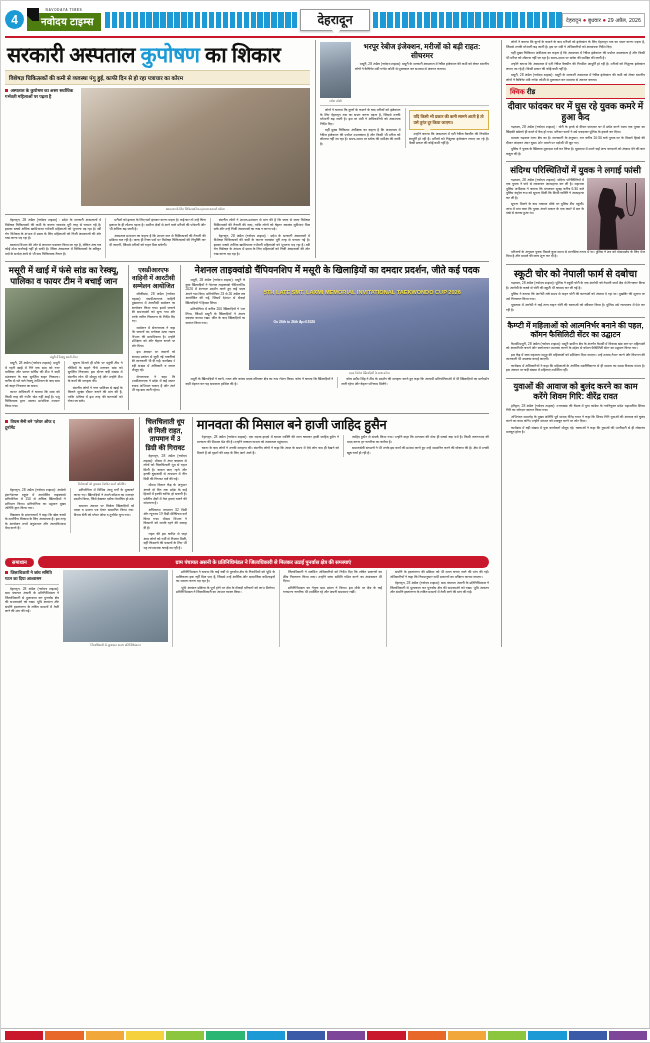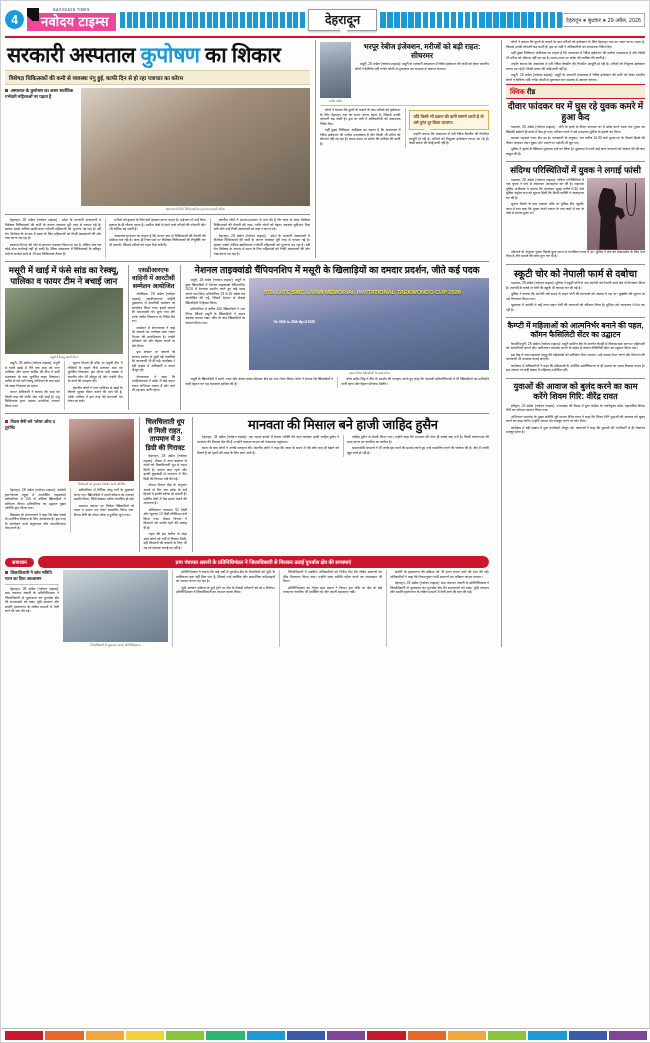--- a/index.html
+++ b/index.html
@@ -31,22 +31,22 @@
     display: flex; align-items: center; justify-content: center;
     margin-right: 3px; flex: none;
   }
   .logo-block { position: relative; flex: none; margin-right: 4px; }
   .logo-tag {
     font-size: 3.4px; letter-spacing: .5px; color: #6b6b6b;
     text-align: center; line-height: 5px; height: 5px;
     font-weight: bold;
   }
   .logo-main {
-    background: #ec4899; color: #ffffff;
-    font-size: 13px; font-weight: bold;
+    background: #4d7c0f; color: #ffffff;
+    font-size: 10px; font-weight: bold;
     padding: 1px 7px 2px 14px;
     letter-spacing: .3px;
     line-height: 15px;
     position: relative;
   }
   .logo-main::before {
     content: ""; position: absolute;
     left: 0; top: -5px; width: 12px; height: 13px;
     background: #111; clip-path: polygon(0 0,100% 0,100% 100%,45% 100%,0 60%);
   }
@@ -163,21 +163,21 @@
   .mini-head {
     font-size: 6.4px; line-height: 8px; font-weight: bold; color: #111;
     text-align: center; padding: 1px 0 2px 0;
   }
   .mid-head {
     font-size: 8.6px; line-height: 10.5px; font-weight: bold; color: #111;
     text-align: center;
   }
   .big-head {
     font-size: 13px; line-height: 15px; font-weight: bold; color: #111;
-    text-align: center; letter-spacing: -.2px;
+    text-align: left; letter-spacing: -.2px;
   }
   .huge-head {
     font-size: 17.5px; line-height: 20px; font-weight: bold; color: #111;
     text-align: center; letter-spacing: -.3px; padding: 2px 0;
   }
 
   .bottom-strip {
     position: absolute; left: 0; bottom: 0; width: 650px; height: 14px;
     display: flex; align-items: center; gap: 2px; padding: 2px 4px;
     background: #fff; border-top: 1px solid #bbb;

